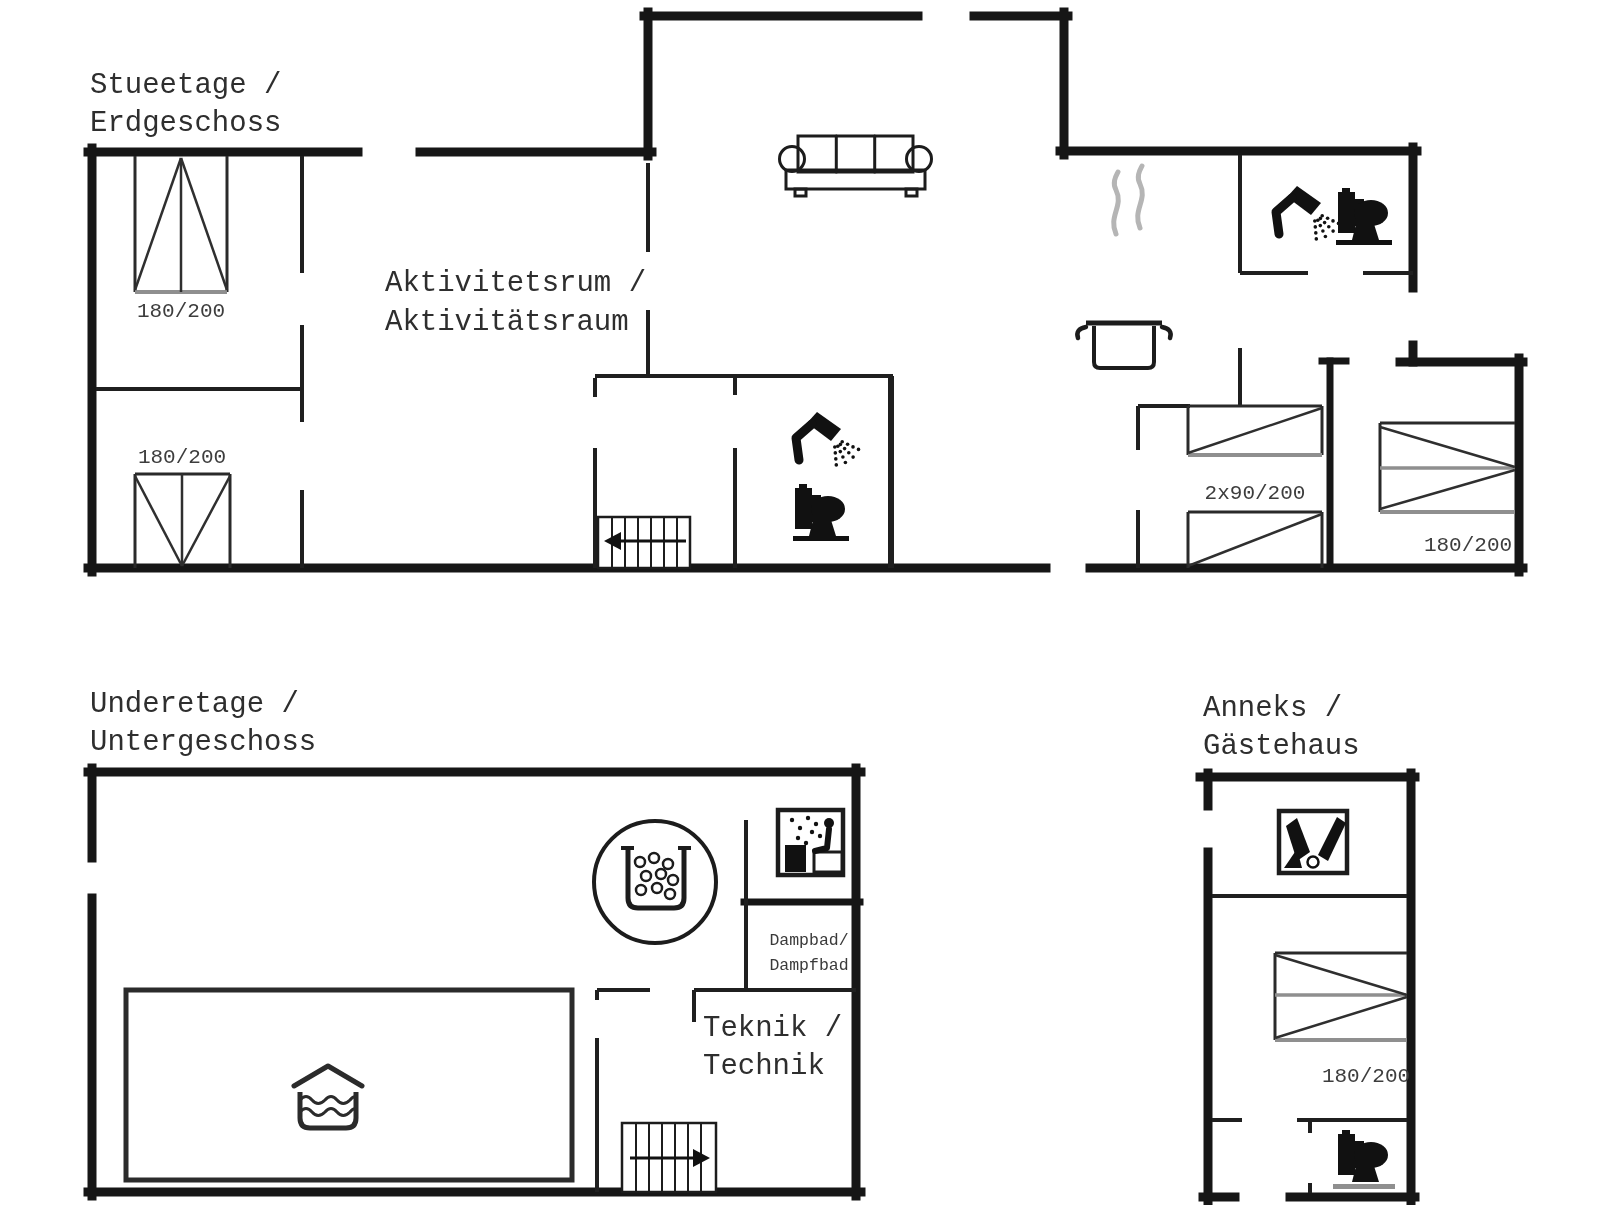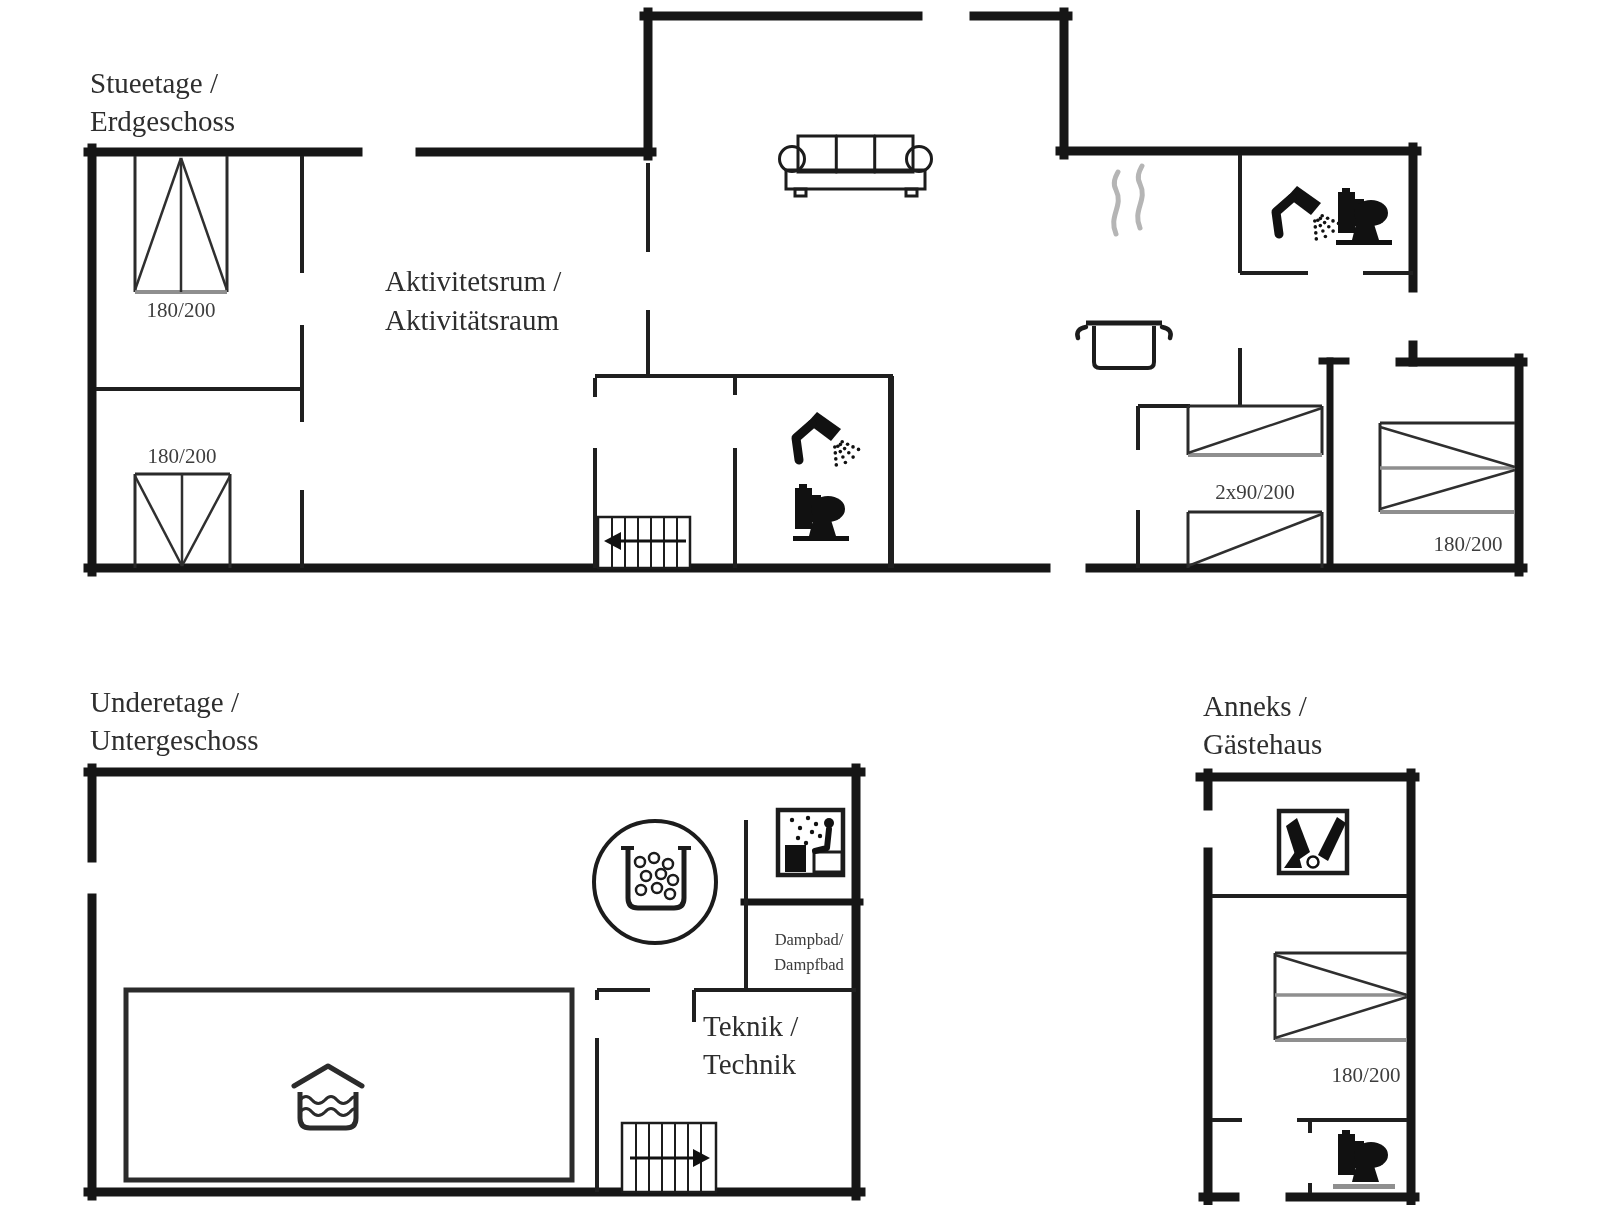--- a/index.html
+++ b/index.html
@@ -1,17 +1,17 @@
 <!DOCTYPE html>
 <html><head>
 <meta charset="utf-8">
 <style>
   html,body{margin:0;padding:0;background:#ffffff;}
   .page{position:relative;width:1606px;height:1205px;background:#ffffff;overflow:hidden;
-        font-family:Liberation Serif, serif;}
+        font-family:Liberation Mono, monospace;}
   svg{position:absolute;left:0;top:0;}
   .wall      {stroke:#161616;stroke-width:9;fill:none;stroke-linecap:square;}
   .wall-med  {stroke:#161616;stroke-width:7;fill:none;stroke-linecap:square;}
   .wall-thin {stroke:#1f1f1f;stroke-width:4;fill:none;stroke-linecap:butt;}
   .wall-thin6{stroke:#1f1f1f;stroke-width:6;fill:none;stroke-linecap:butt;}
   .bedline   {stroke:#2a2a2a;stroke-width:3;fill:none;stroke-linecap:butt;}
   .bedthin   {stroke:#2f2f2f;stroke-width:2.5;fill:none;stroke-linecap:butt;}
   .bedgray   {stroke:#8f8f8f;stroke-width:4;fill:none;stroke-linecap:butt;}
   .bedgray3  {stroke:#8f8f8f;stroke-width:3.5;fill:none;stroke-linecap:butt;}
   .icon-line {stroke:#1c1c1c;stroke-width:3;fill:none;stroke-linecap:round;}

